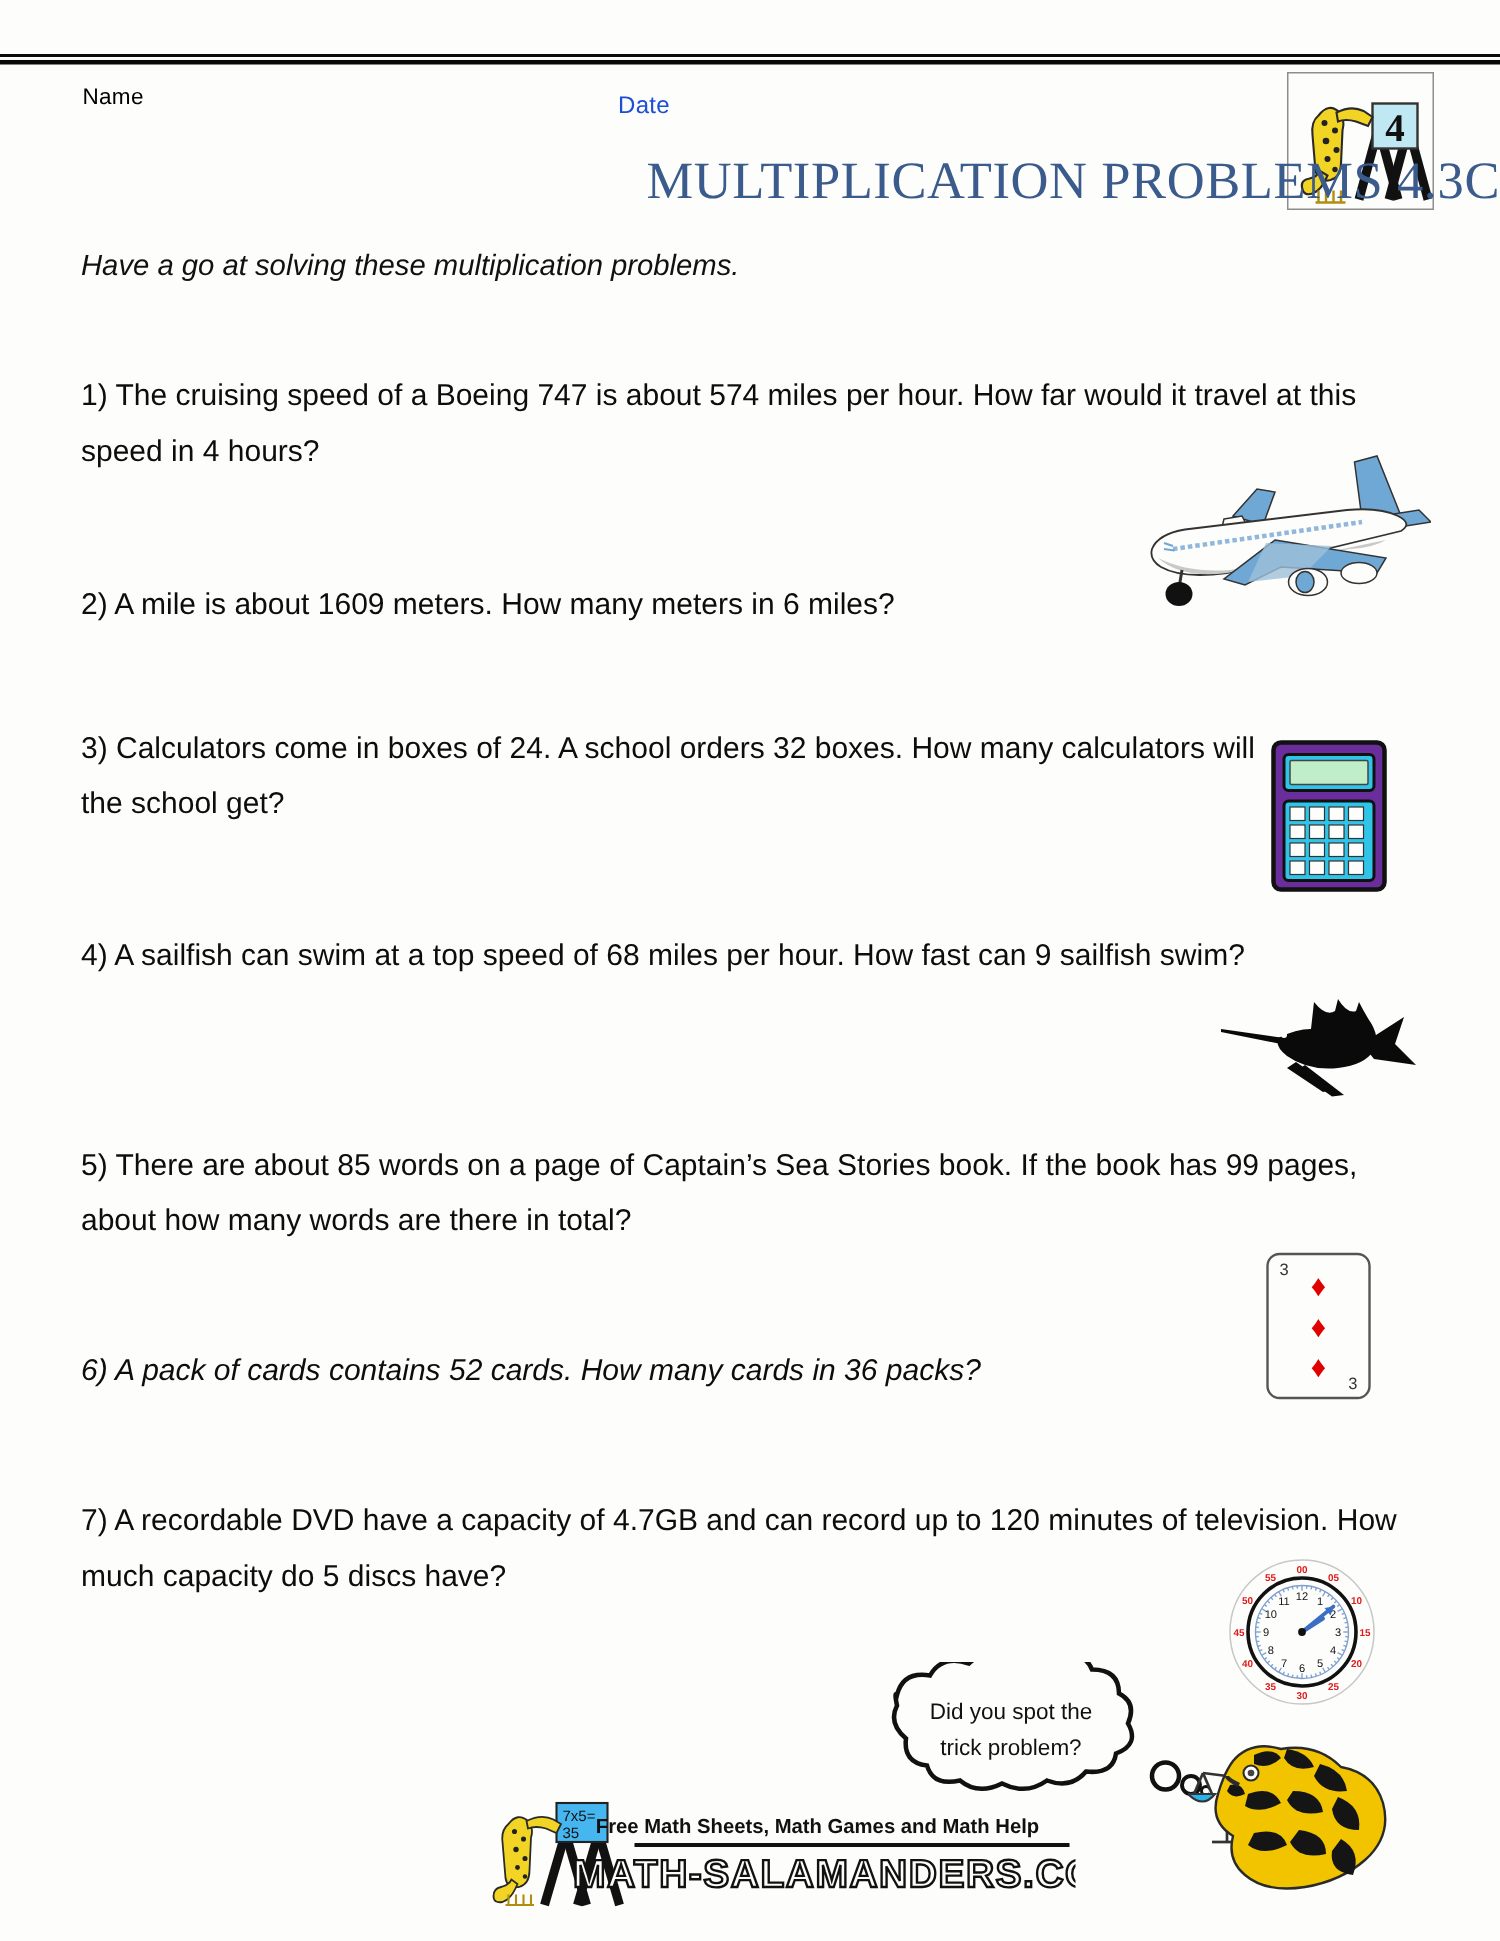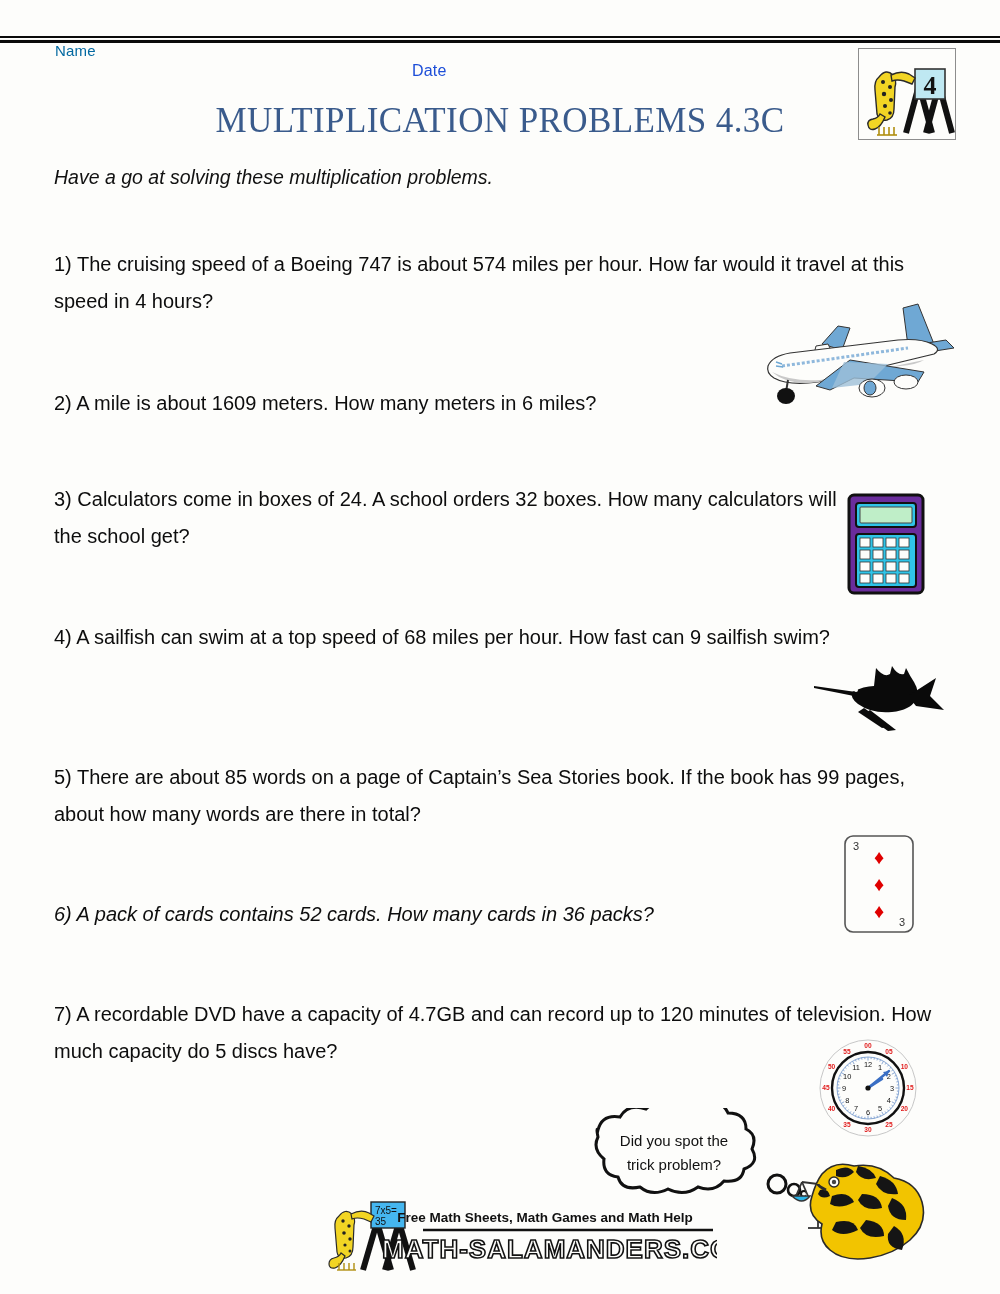--- a/index.html
+++ b/index.html
@@ -18,32 +18,32 @@
     position: absolute;
     left: 0; top: 36px;
     width: 1000px; height: 8px;
   }
   #top-rule .l1 { position:absolute; left:0; top:0;  width:1000px; height:2px; background:#0a0a0a; }
   #top-rule .l2 { position:absolute; left:0; top:3px; width:1000px; height:1px; background:#f6f6f4; }
   #top-rule .l3 { position:absolute; left:0; top:4px; width:1000px; height:3px; background:#0a0a0a; }
 
   
   #name-label {
-    position: absolute; left: 55px; top: 42px;
-    font-size: 15px; color: #0369a1; letter-spacing: .2px;
+    position: absolute; left: 55px; top: 56px;
+    font-size: 15px; color: #000000; letter-spacing: .2px;
   }
   #date-label {
     position: absolute; left: 412px; top: 62px;
     font-size: 16px; color: #1d4ed8; letter-spacing: .2px;
   }
 
   
   #page-title {
     position: absolute; left: 0; top: 101px;
-    width: 1000px; text-align: center;
+    width: 1000px; text-align: right;
     font-family: "Liberation Serif", serif;
     font-size: 35px; color: #3a5b8c;
     letter-spacing: .4px;
   }
 
   
   #intro {
     position: absolute; left: 54px; top: 159px; width: 860px;
   }
   #intro div {

